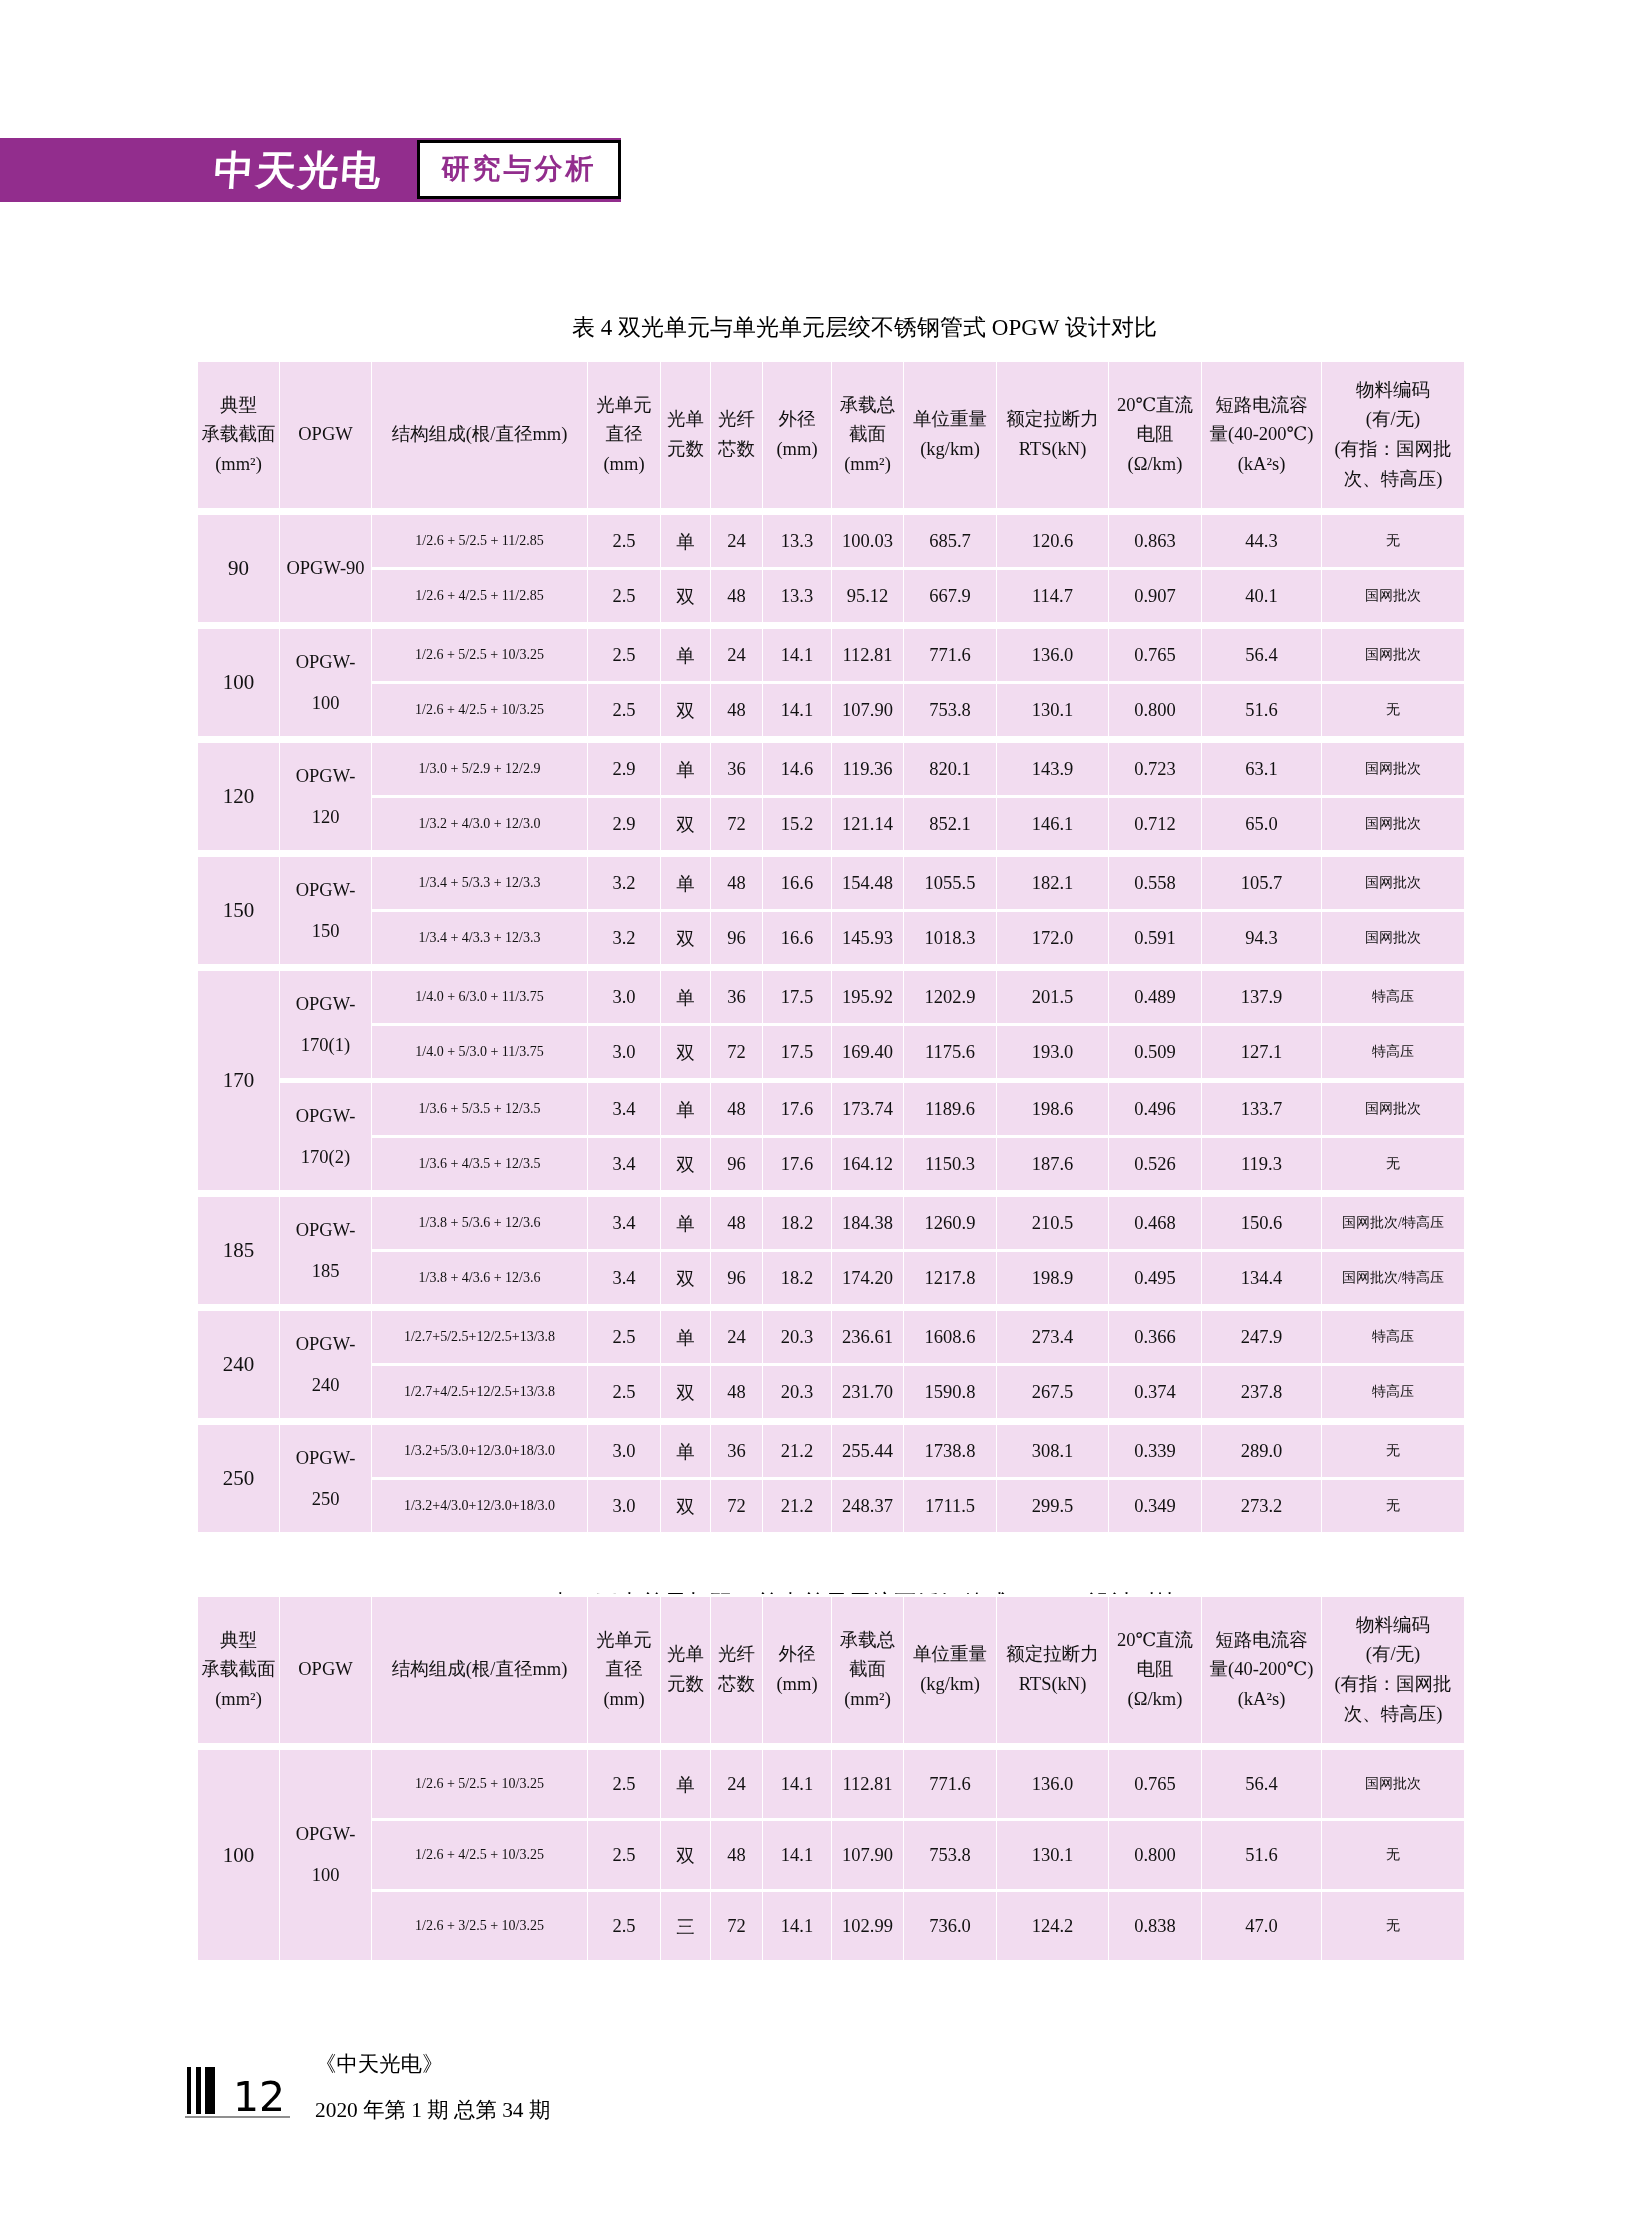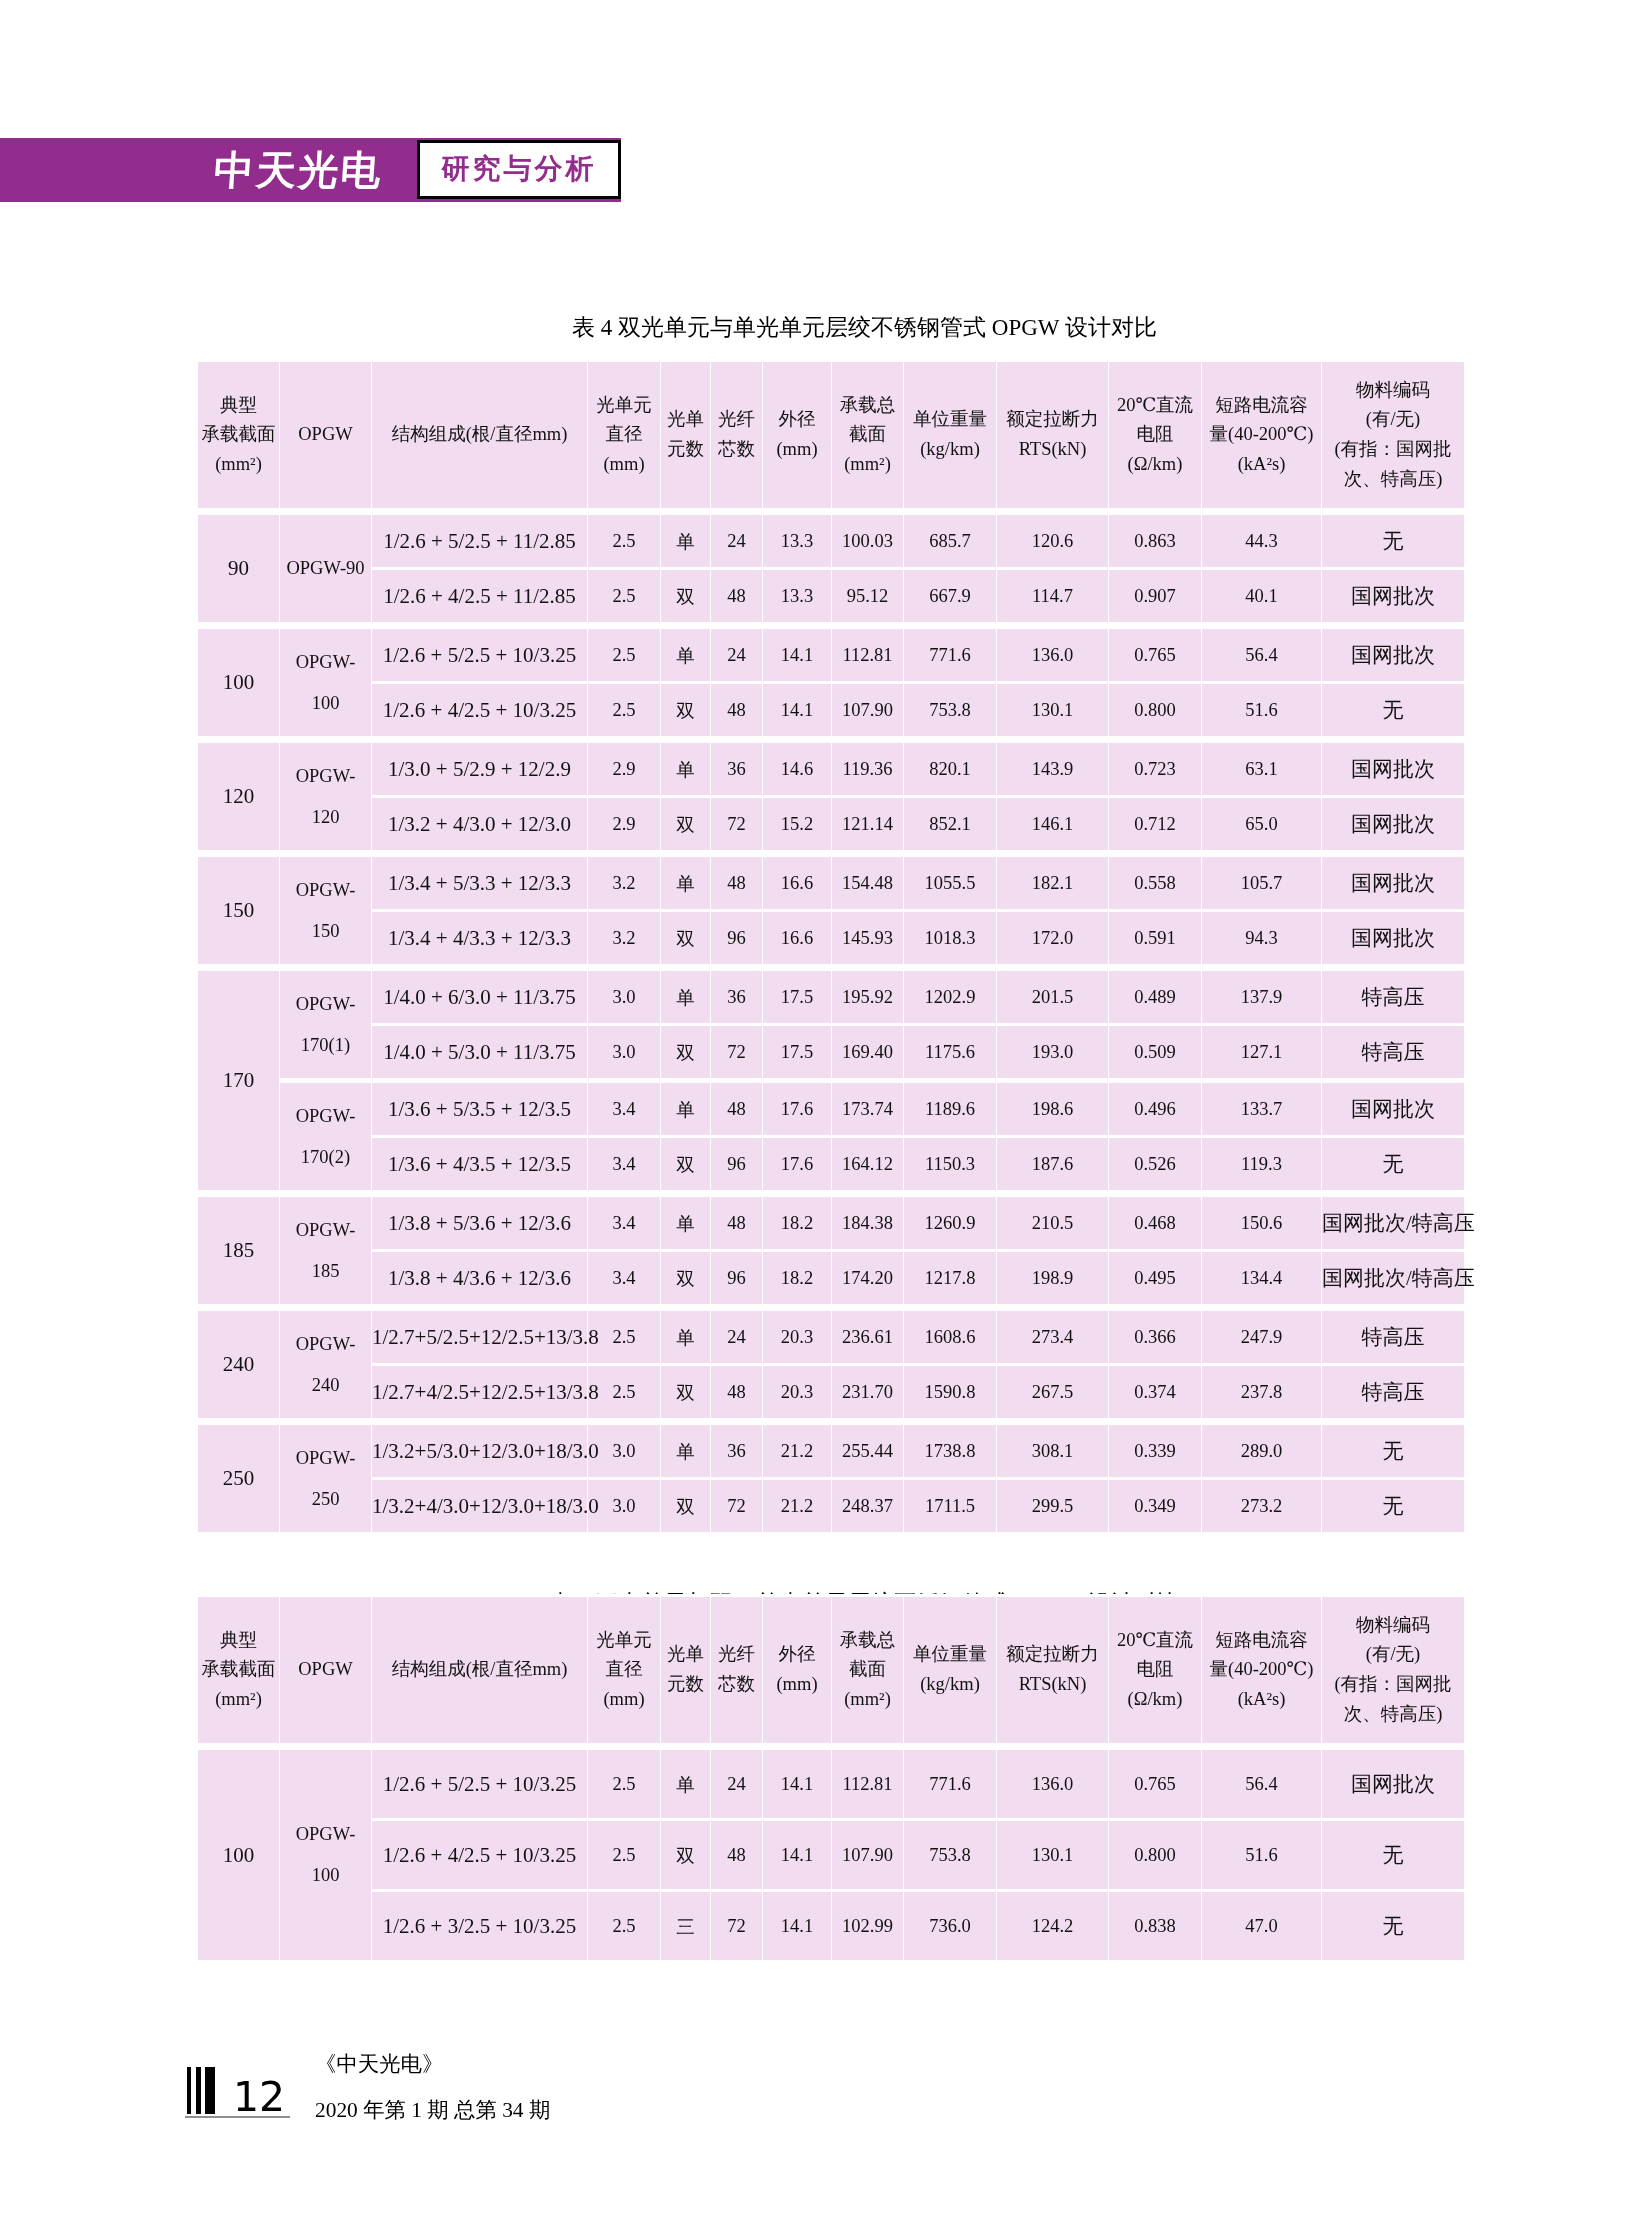--- a/index.html
+++ b/index.html
@@ -34,21 +34,21 @@
   #table5 { top:1594px; }
   .cmp th, .cmp td {
     background:#f2dcf0; border:1.5px solid #ffffff;
     border-top-width:3px; border-bottom-width:3px;
     text-align:center; vertical-align:middle; padding:0;
     font-size:18.5px; color:#111;
   }
   .cmp th { height:146px; white-space:pre-line; line-height:29.6px; font-weight:normal; }
   #table4 td { height:52px; }
   #table5 td { height:68px; }
-  .cmp td.c2, .cmp td.c12 { font-size:21px; white-space:nowrap; }
+  .cmp td.c2, .cmp td.c12 { font-size:14px; white-space:nowrap; }
   .cmp td.opgw { white-space:pre-line; line-height:41px; }
   .cmp td.section-cell { font-size:21px; }
   .cmp tr.group-first td { border-top-width:7.4px; }
   .cmp tr.subgroup-first td { border-top-width:5.9px; }
 
   
   .footer-bars { position:absolute; left:187px; top:2067px; height:47px; display:flex; }
   .footer-bars span { display:block; height:47px; background:#000; }
   .footer-bars .b1 { width:4.4px; margin-right:4.4px; }
   .footer-bars .b2 { width:5.2px; margin-right:4.4px; }

